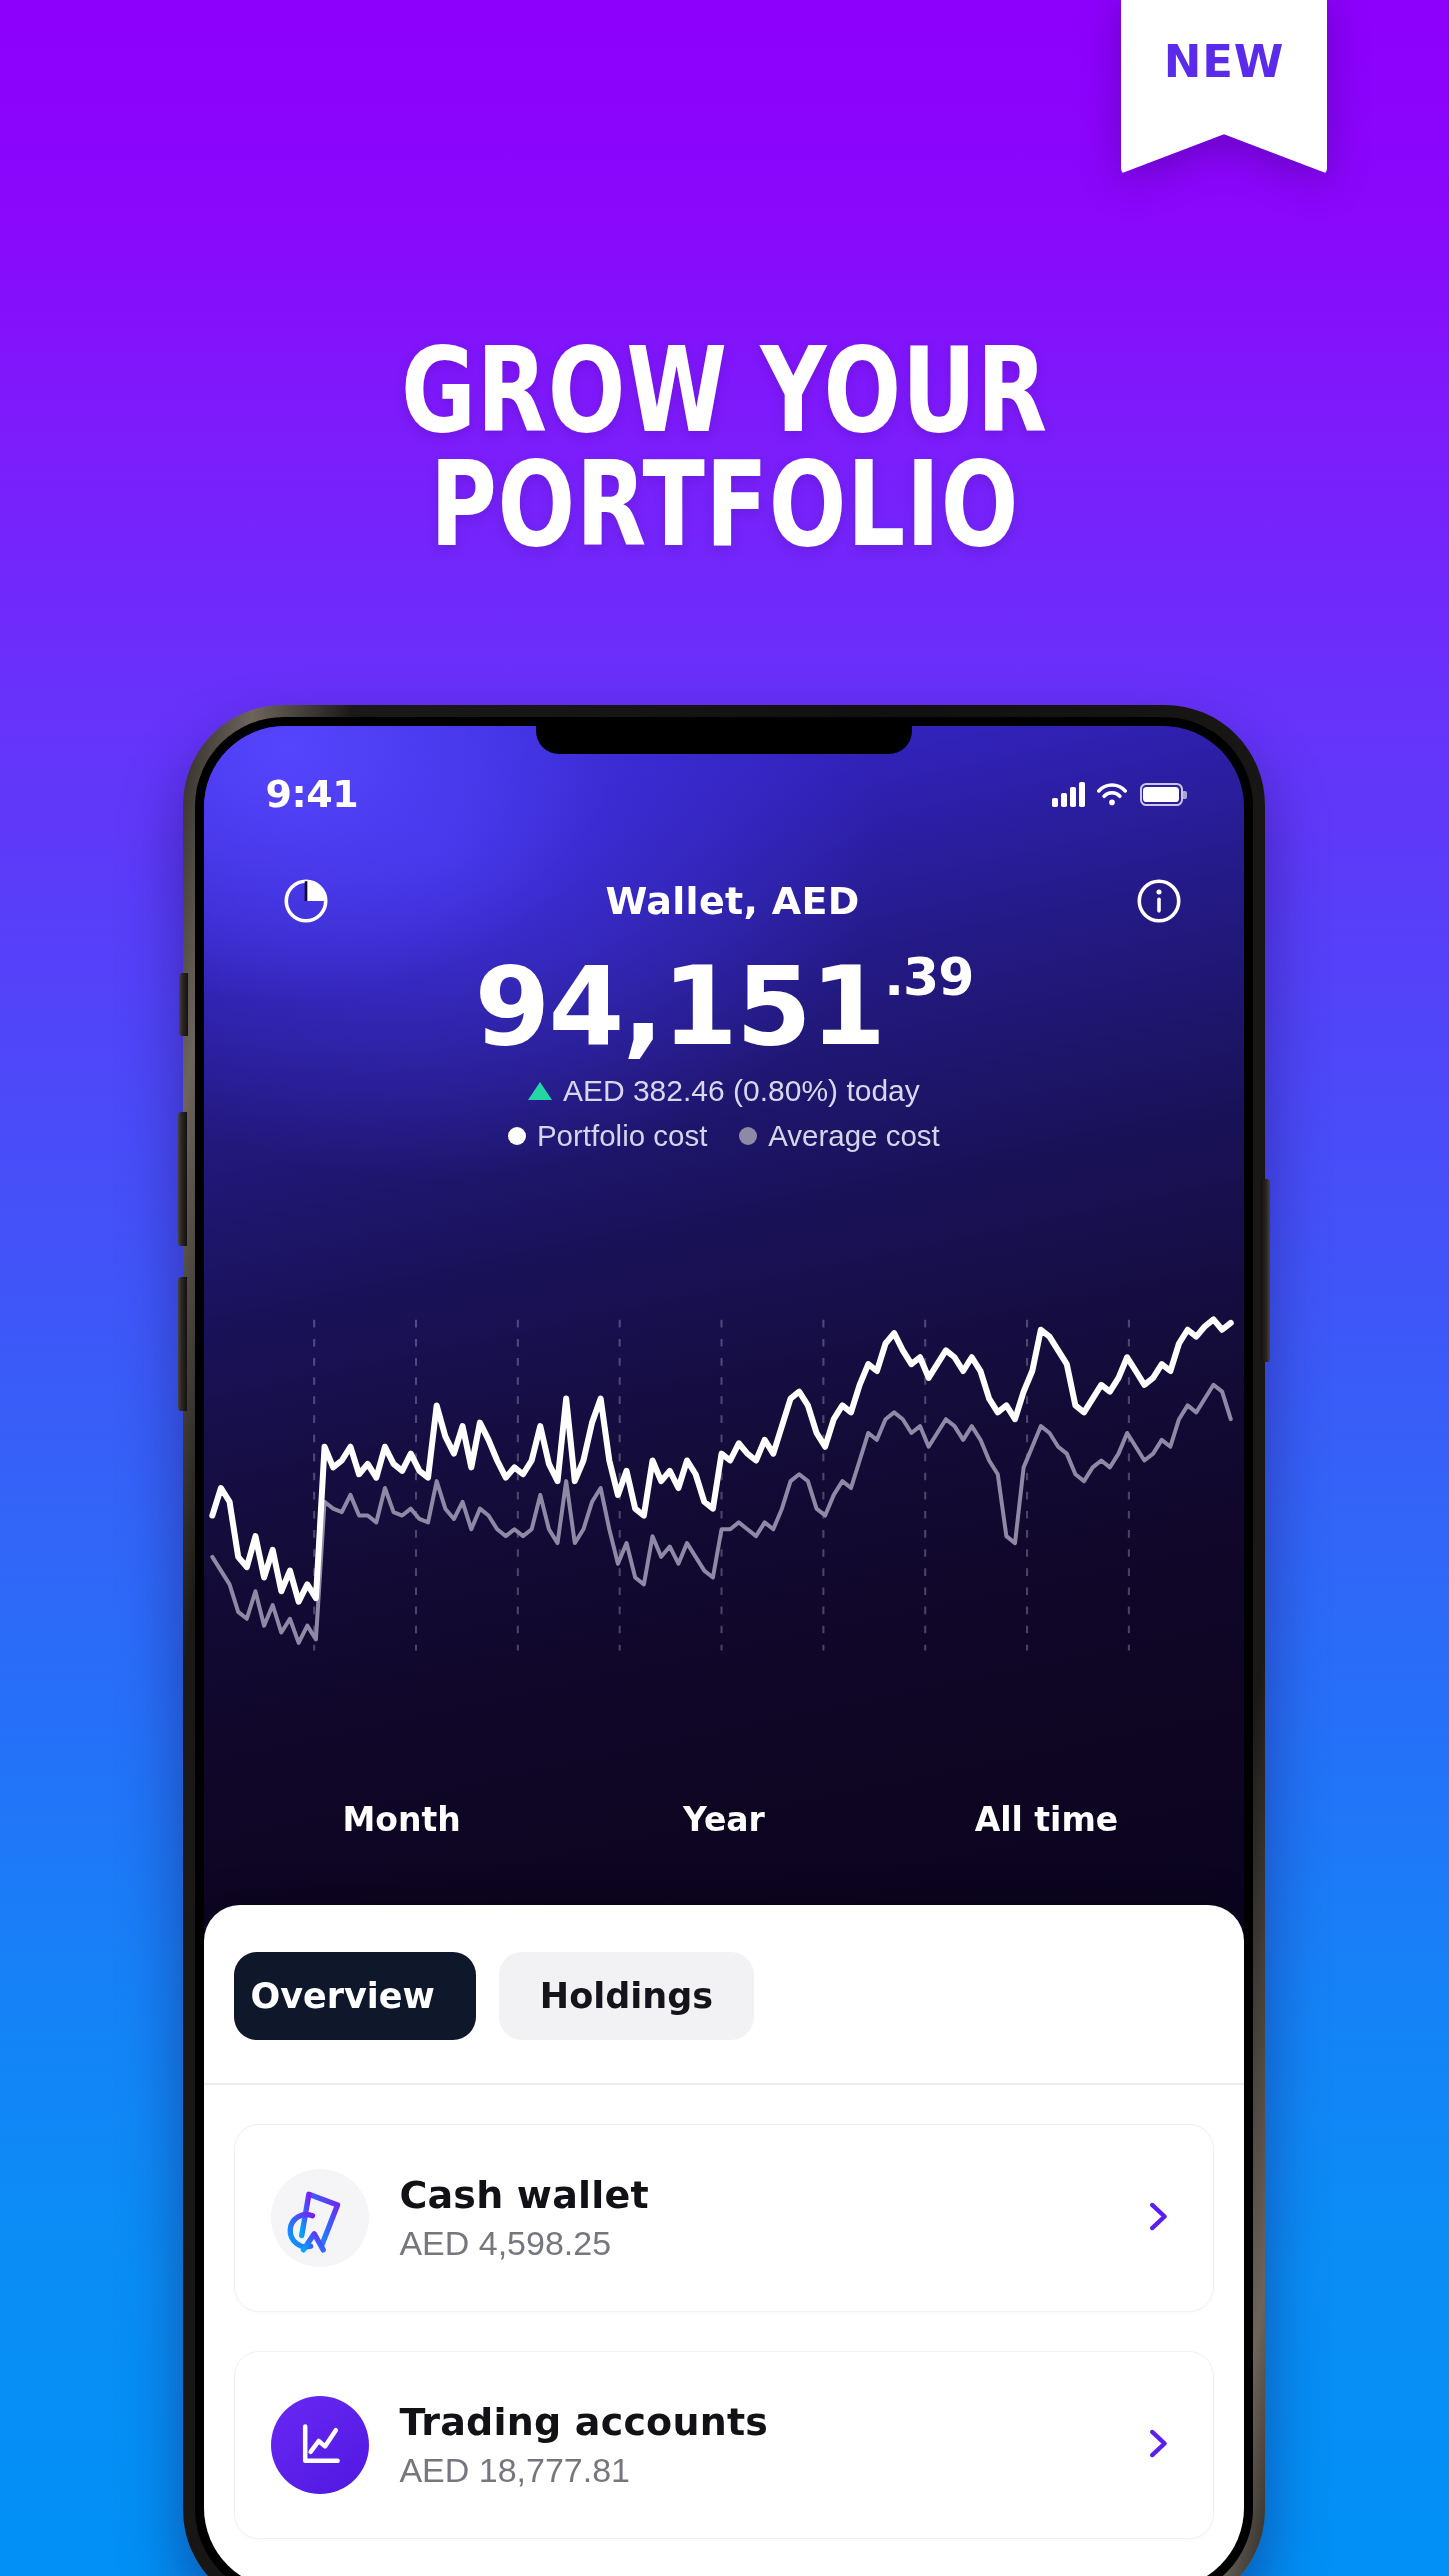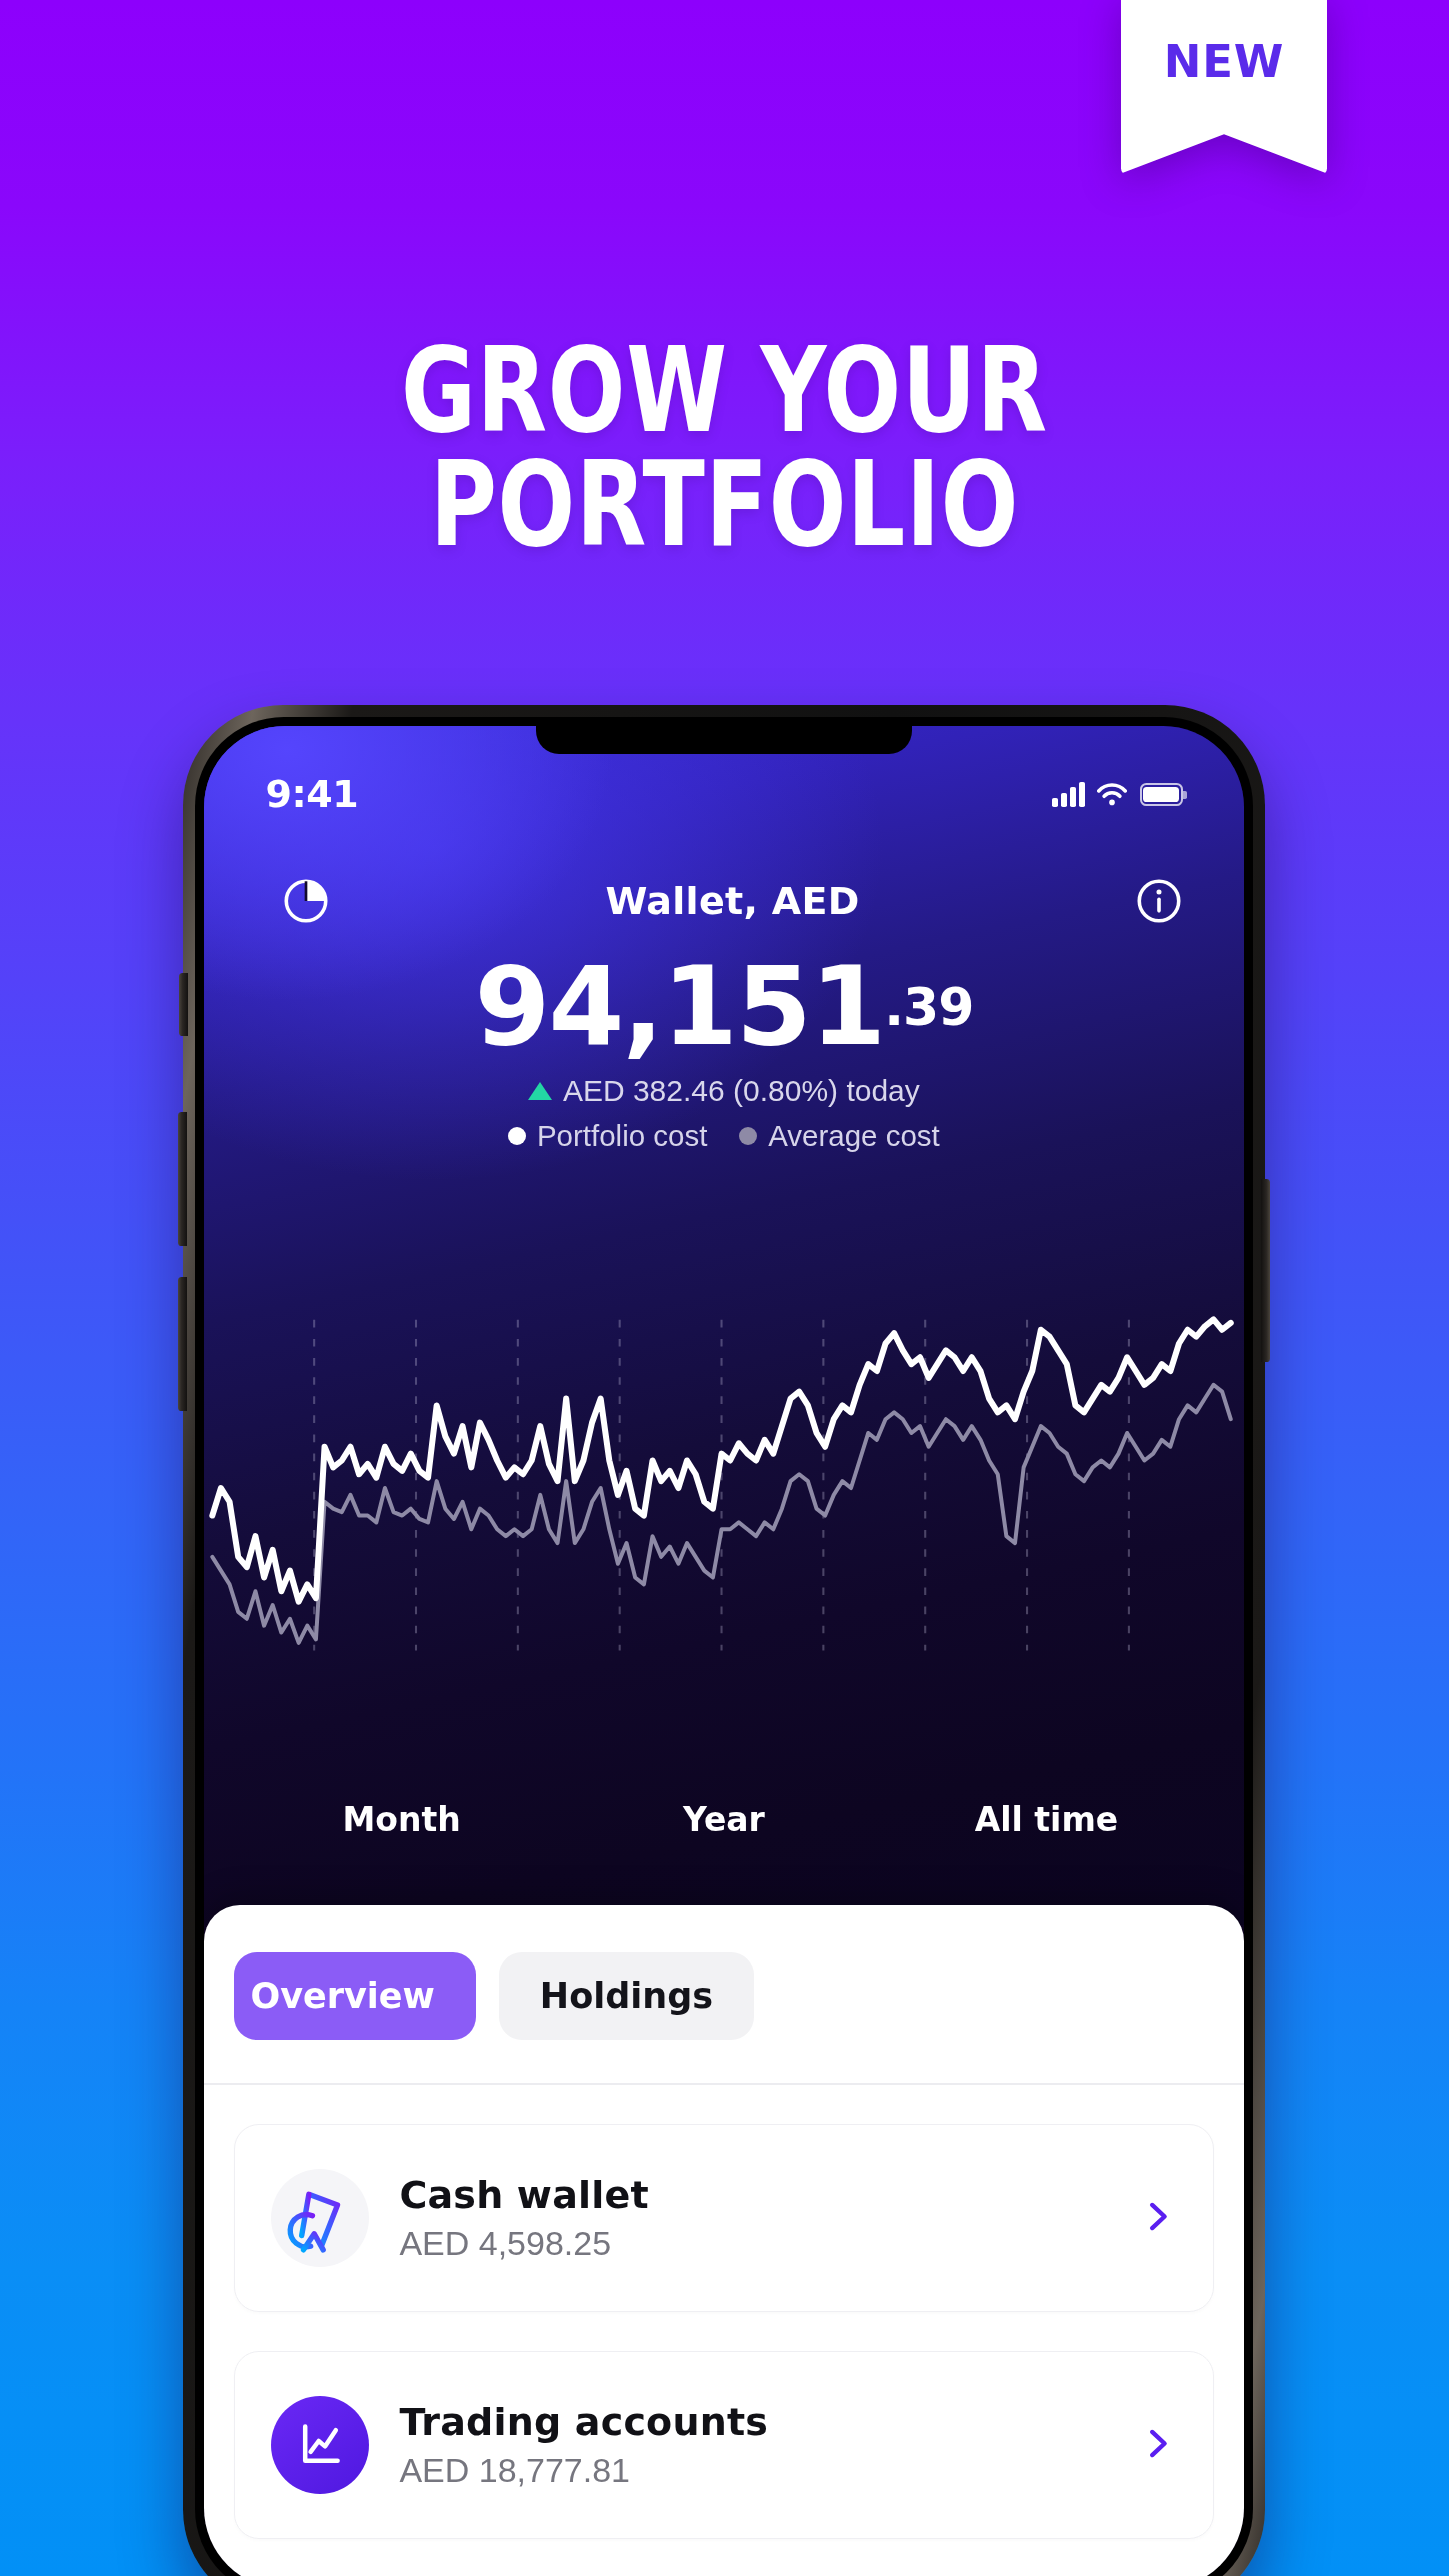--- a/index.html
+++ b/index.html
@@ -111,21 +111,21 @@
     margin-left:17px;
   }
   .app-title{ color:#fff; font-size:38px; font-weight:bold; font-family:"DejaVu Sans",sans-serif; letter-spacing:0.3px;}
   .icon-btn{ width:59px; height:59px; display:flex; align-items:center; justify-content:center; }
 
   
   .balance-wrap{ position:absolute; top:224px; left:0; right:0; text-align:center; color:#fff; }
   .balance{
     font-family:"DejaVu Sans",sans-serif; font-weight:bold;
     font-size:109px; line-height:1.05; letter-spacing:-1.8px;
-    display:inline-flex; align-items:center;
+    display:inline-flex; align-items:flex-start;
   }
   .balance .cents{ font-size:52px; letter-spacing:-0.9px; }
   .change{
     margin-top:9px; font-size:30px; color:#d9d7ec;
     display:flex; align-items:center; justify-content:center; gap:10.7px;
   }
   .tri{ width:0;height:0;border-left:12.5px solid transparent;border-right:12.5px solid transparent;border-bottom:18px solid #23d6a4; }
   .legend{ margin-top:10.7px; display:flex; align-items:center; justify-content:center; gap:32px; font-size:29.5px; color:#d6d4ea;}
   .legend span.dot{ width:18px;height:18px;border-radius:50%;display:inline-block;margin-right:10.7px;vertical-align:-0.9px;}
   .dot-white{ background:#ffffff; }
@@ -153,21 +153,21 @@
     position:absolute; left:0; right:0; top:1179px; bottom:0;
     background:#fff; border-radius:36px 36px 0 0;
     box-shadow:0 -9px 30px rgba(0,0,0,.25);
     padding:0 30px;
   }
   .seg-tabs{ display:flex; gap:23px; padding:47px 0 43px 0; }
   .seg{
     font-size:35px; font-weight:bold; font-family:"DejaVu Sans",sans-serif;
     padding:24px 41px; border-radius:23px;
   }
-  .seg.active{ background:#8b5cf6; color:#fff;padding-left:16px; }
+  .seg.active{ background:#0f172a; color:#fff;padding-left:16px; }
   .seg.inactive{ background:#f2f2f4; color:#14141a; }
   .divider{ height:1.8px; background:#ececf0; margin:0 -30px; }
 
   .acct-card{
     margin:39px 0 0 0;
     border:1.8px solid #efeff3; border-radius:25px;
     background:#fff;
     height:188px;
     display:flex; align-items:center;
     padding:0 36px;

